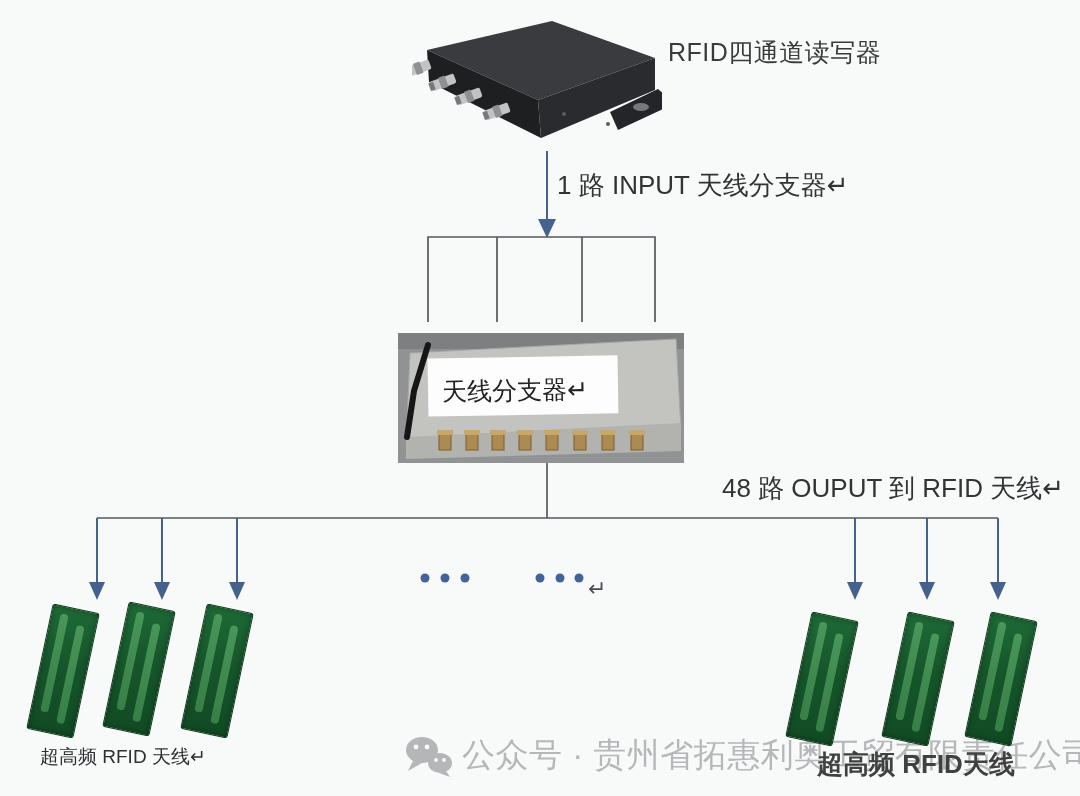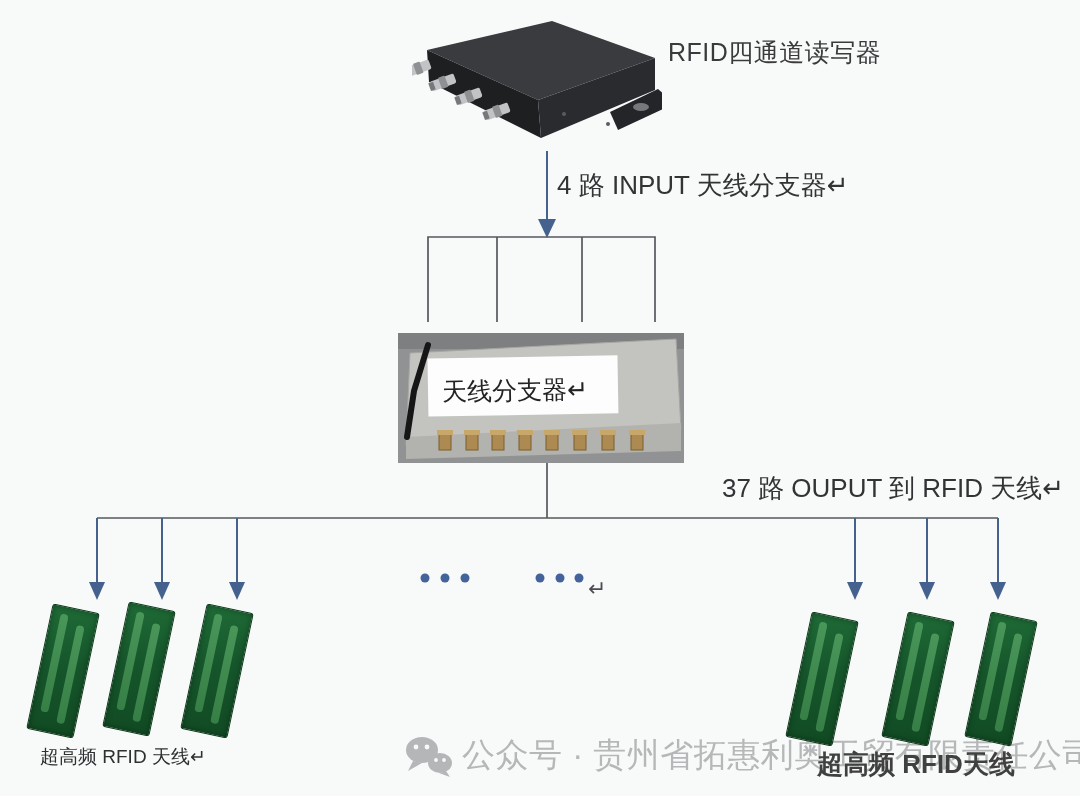--- a/index.html
+++ b/index.html
@@ -182,22 +182,22 @@
           <rect x="202" y="97" width="16" height="5" fill="#c8a76b"></rect>
         </g>
       <g>
           <rect x="233" y="100" width="12" height="17" fill="#ad8a52" stroke="#7a5e2c"></rect>
           <rect x="231" y="97" width="16" height="5" fill="#c8a76b"></rect>
         </g>
     </g>
   </svg>
 
   <div class="label label-reader">RFID四通道读写器</div>
-  <div class="label label-input">4 路 INPUT 天线分支器↵</div>
-  <div class="label label-output">37 路 OUPUT 到 RFID 天线↵</div>
+  <div class="label label-input">1 路 INPUT 天线分支器↵</div>
+  <div class="label label-output">48 路 OUPUT 到 RFID 天线↵</div>
   <div class="label return-ellipsis">↵</div>
 
   <div class="watermark">
     <svg width="50" height="42" viewBox="0 0 50 42">
       <ellipse cx="18" cy="15" rx="16" ry="13" fill="#b4b6b8"></ellipse>
       <polygon points="9,26 4,36 18,28" fill="#b4b6b8"></polygon>
       <circle cx="12" cy="12" r="2.4" fill="#f8fafa"></circle>
       <circle cx="23" cy="12" r="2.4" fill="#f8fafa"></circle>
       <ellipse cx="36" cy="28" rx="12" ry="10" fill="#b4b6b8"></ellipse>
       <polygon points="42,36 46,42 35,38" fill="#b4b6b8"></polygon>

